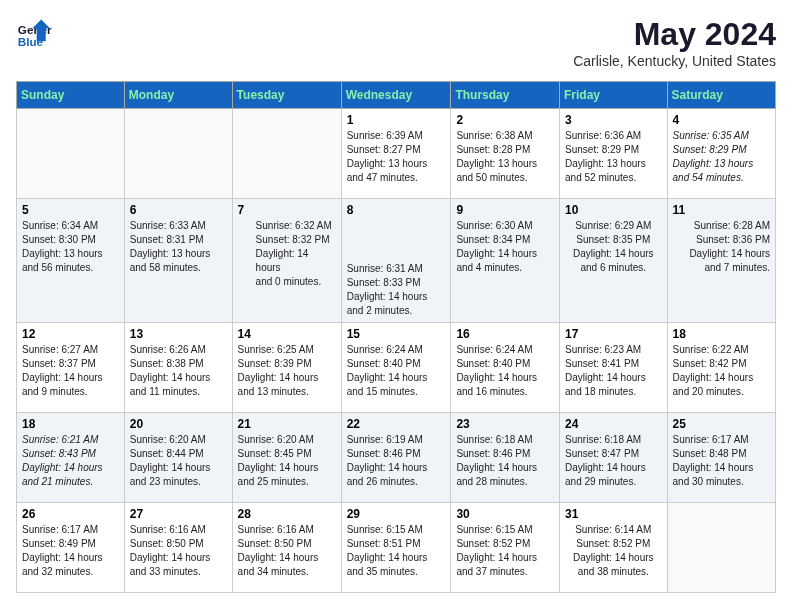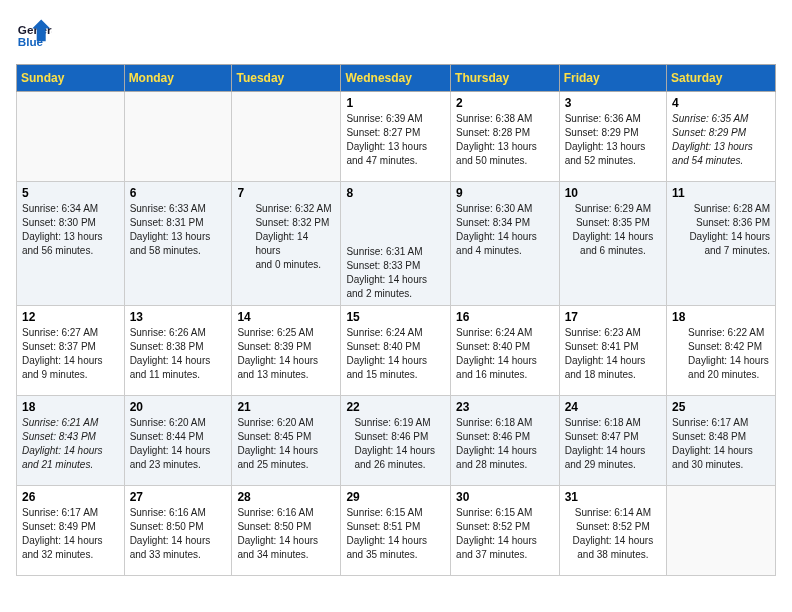--- a/index.html
+++ b/index.html
@@ -37,21 +37,21 @@
       font-size: 14px;
       color: #333;
     }
     .calendar {
       width: 100%;
       border-collapse: collapse;
       font-size: 10.5px;
     }
     .calendar th {
       background: #1565c0;
-      color: #fde047;
+      color: #86efac;
       padding: 6px 4px;
       text-align: left;
       font-size: 12px;
       font-weight: bold;
       border: 1px solid #aaa;
     }
     .calendar td {
       vertical-align: top;
       border: 1px solid #ccc;
       padding: 4px 5px;
@@ -78,20 +78,24 @@
 </head>
 <body>
 
 <div class="header">
   <div class="logo">
     <svg class="logo-icon" viewBox="0 0 40 40">
       <text x="2" y="20" font-size="13" font-weight="bold" fill="#1a1a2e">General</text>
       <text x="2" y="33" font-size="13" font-weight="bold" fill="#1565c0">Blue</text>
       <polygon points="28,4 38,14 33,14 33,28 23,28 23,14 18,14" fill="#1565c0"></polygon>
     </svg>
+  </div>
+  <div class="title-block">
+    <div class="month-title">May 2024</div>
+    <div class="location">Carlisle, Kentucky, United States</div>
   </div>
 </div>
 
 <table class="calendar">
   <thead>
     <tr id="weekday-header">
         <th>Sunday</th>
         <th>Monday</th>
         <th>Tuesday</th>
         <th>Wednesday</th>
@@ -223,21 +227,21 @@
         </td>
         <td>
           <div class="day-num">17</div>
           <div class="day-info" style="white-space: pre-line;">Sunrise: 6:23 AM
 Sunset: 8:41 PM
 Daylight: 14 hours
 and 18 minutes.</div>
         </td>
         <td>
           <div class="day-num">18</div>
-          <div class="day-info" style="white-space: pre-line; margin-left: 16px;">Sunrise: 6:22 AM
+          <div class="day-info" style="white-space: pre-line;">Sunrise: 6:22 AM
 Sunset: 8:42 PM
 Daylight: 14 hours
 and 20 minutes.</div>
         </td>
       </tr>
       <tr>
         <td class="row-shade">
           <div class="day-num">18</div>
           <div class="day-info" style="white-space: pre-line; font-style: italic;">Sunrise: 6:21 AM
 Sunset: 8:43 PM
@@ -253,21 +257,21 @@
         </td>
         <td class="row-shade">
           <div class="day-num">21</div>
           <div class="day-info" style="white-space: pre-line;">Sunrise: 6:20 AM
 Sunset: 8:45 PM
 Daylight: 14 hours
 and 25 minutes.</div>
         </td>
         <td class="row-shade">
           <div class="day-num">22</div>
-          <div class="day-info" style="white-space: pre-line; margin-left: 8px;">Sunrise: 6:19 AM
+          <div class="day-info" style="white-space: pre-line;">Sunrise: 6:19 AM
 Sunset: 8:46 PM
 Daylight: 14 hours
 and 26 minutes.</div>
         </td>
         <td class="row-shade">
           <div class="day-num">23</div>
           <div class="day-info" style="white-space: pre-line;">Sunrise: 6:18 AM
 Sunset: 8:46 PM
 Daylight: 14 hours
 and 28 minutes.</div>

